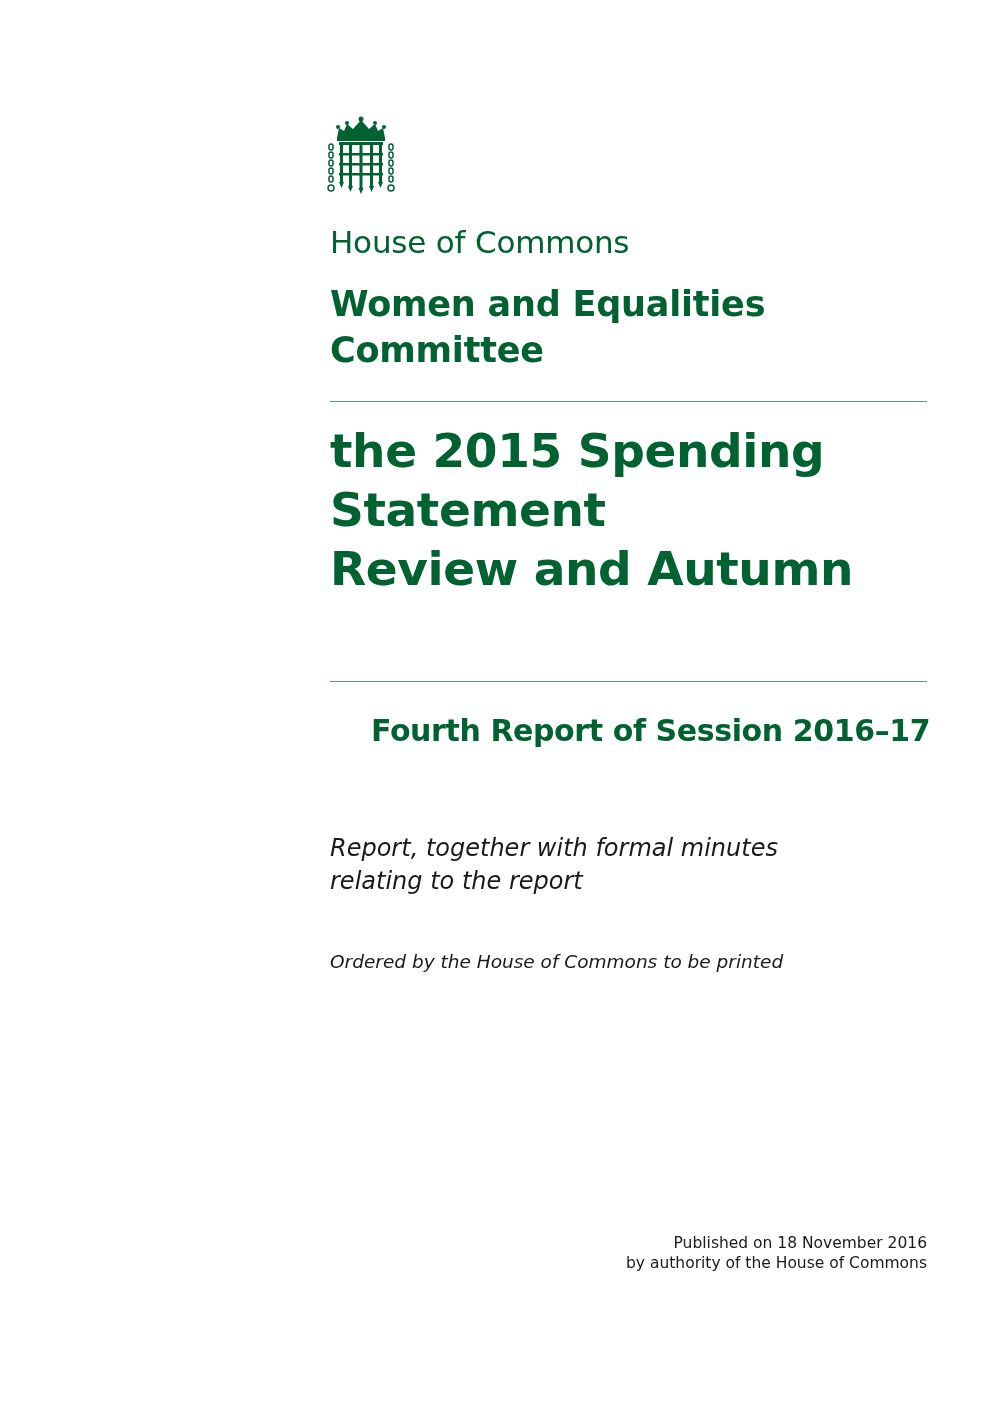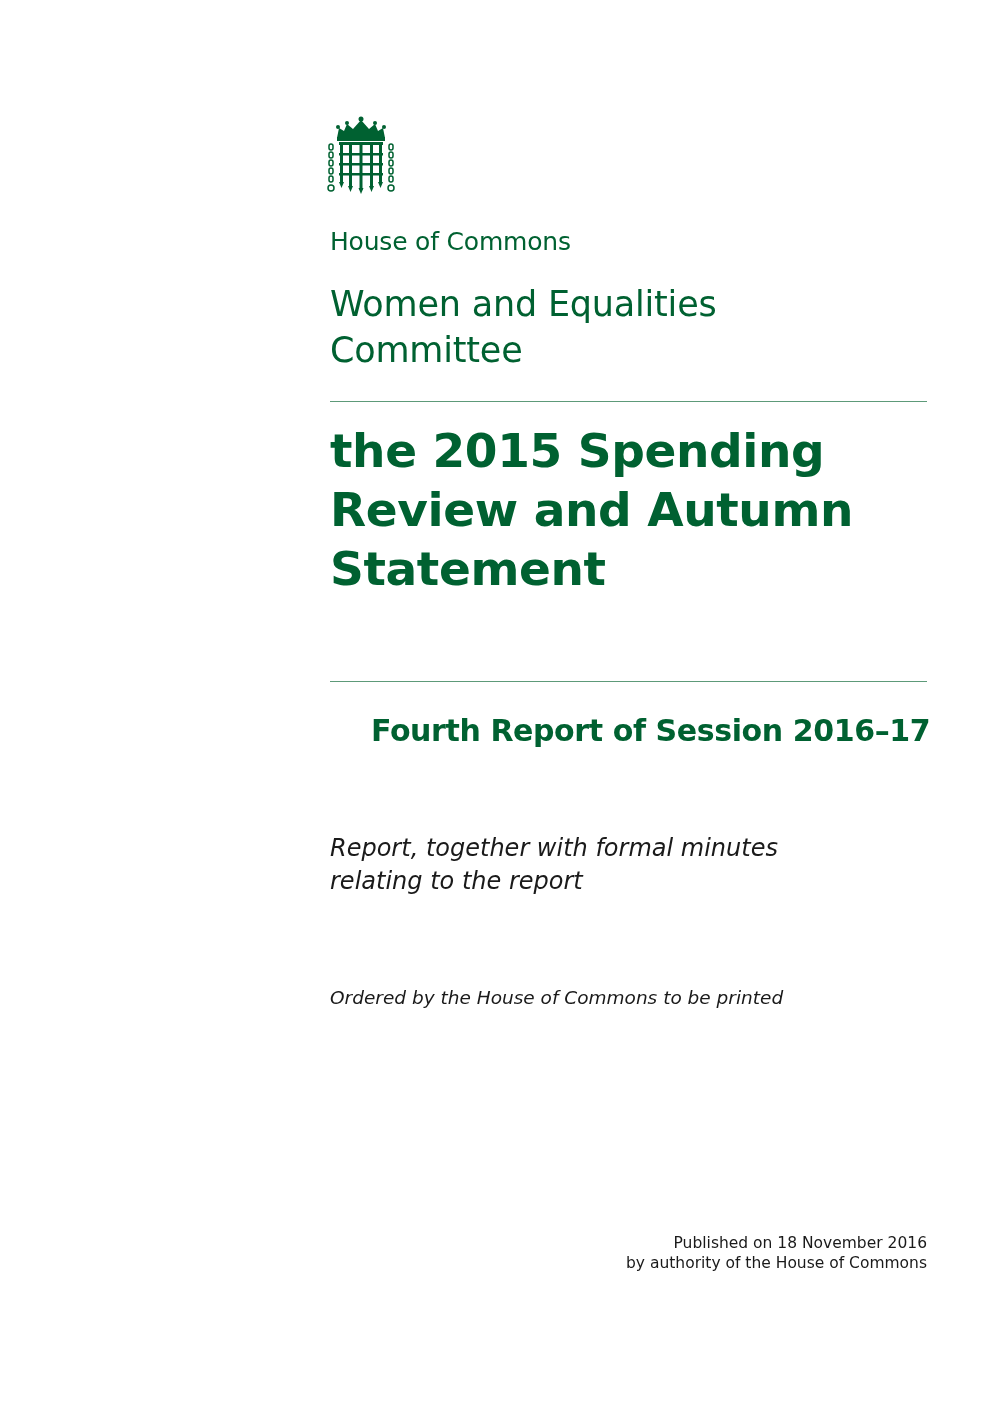--- a/index.html
+++ b/index.html
@@ -18,32 +18,33 @@
     .green { color: #006131; }
     .portcullis {
       left: 327px;
       top: 116px;
       width: 68px;
       height: 80px;
     }
     .house {
       left: 330px;
       top: 219px;
-      font-size: 25px;
+      font-size: 31px;
       line-height: 46px;
       white-space: nowrap;
       letter-spacing: -0.2px;
     }
     .committee {
       left: 330px;
       top: 281px;
       font-size: 35px;
       line-height: 46px;
       white-space: nowrap;
       letter-spacing: -0.2px;
+      font-weight: bold;
     }
     .rule {
       left: 330px;
       width: 597px;
       height: 1px;
       background: #5d9a79;
     }
     .rule1 { top: 401px; }
     .rule2 { top: 681px; }
     .title {
@@ -75,21 +76,20 @@
       white-space: nowrap;
     }
     .ordered {
       left: 330px;
       top: 949px;
       font-size: 18.5px;
       line-height: 26px;
       font-style: italic;
       color: #1a1a1a;
       white-space: nowrap;
-      margin-top: 36px;
     }
     .footer {
       right: 64px;
       top: 1233px;
       text-align: right;
       font-size: 15.5px;
       line-height: 20px;
       color: #1a1a1a;
       white-space: nowrap;
     }
@@ -150,22 +150,22 @@
 
 <div class="abs committee green">
   <span class="line">Women and Equalities</span>
   <span class="line">Committee</span>
 </div>
 
 <div class="abs rule rule1"></div>
 
 <h1 class="abs title green" style="margin:0;">
   <span class="line">the 2015 Spending</span>
+  <span class="line">Statement</span>
   <span class="line">Review and Autumn</span>
-  <span class="line">Statement</span>
 </h1>
 
 <div class="abs rule rule2"></div>
 
 <div class="abs session green">Fourth Report of Session 2016–17</div>
 
 <div class="abs subtitle">
   <span class="line">Report, together with formal minutes</span>
   <span class="line">relating to the report</span>
 </div>

